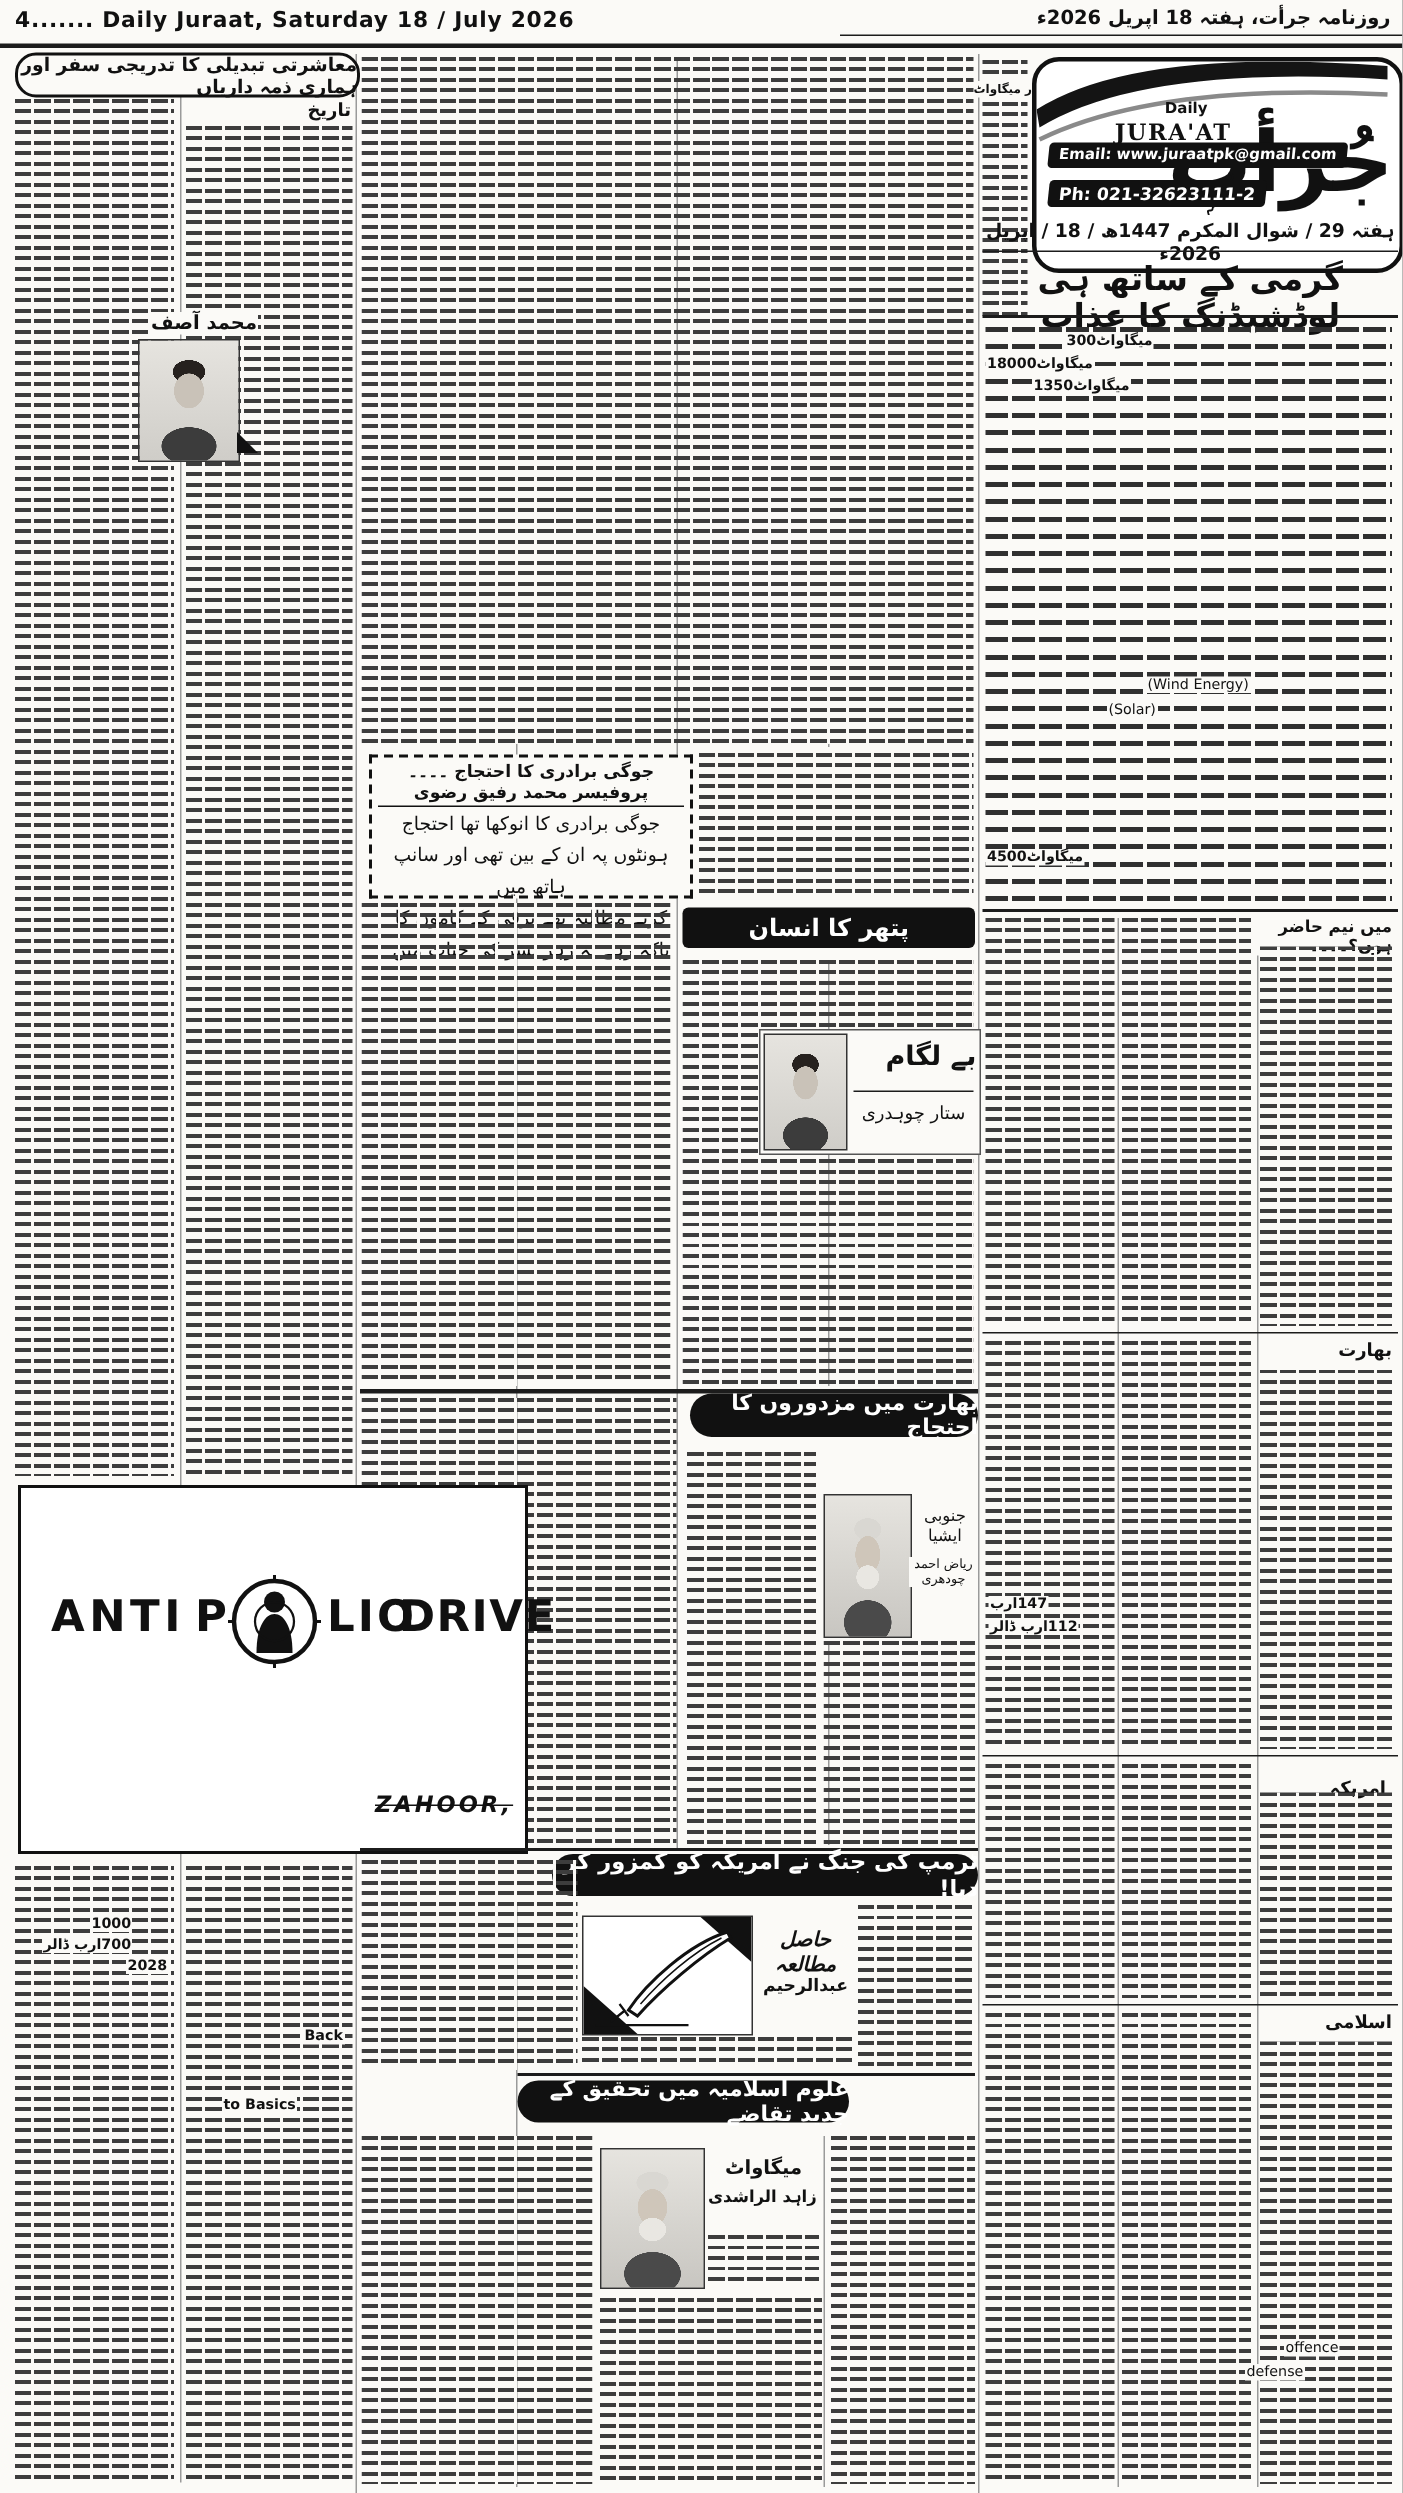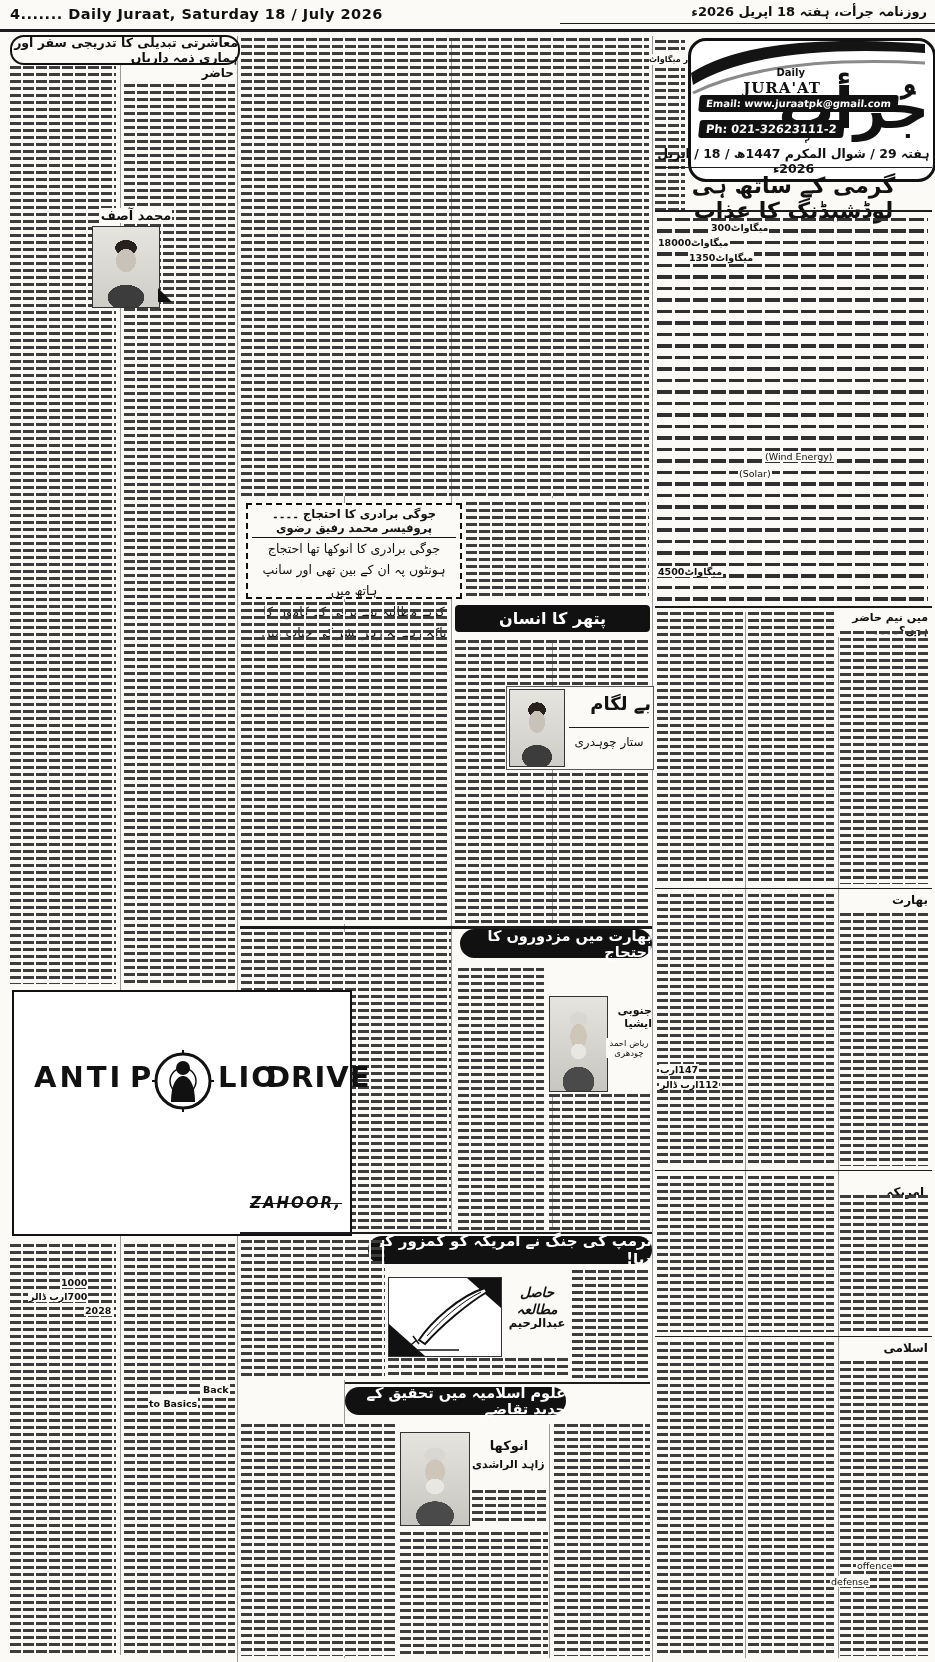--- a/index.html
+++ b/index.html
@@ -115,21 +115,21 @@
 
   <div class="abs hrule" style="left:655px;top:1336px;width:277px;height:1px;"></div>
   <div class="catch" style="left:840px;top:1341px;width:88px;">اسلامی</div>
   <div class="abs txt" style="left:840px;top:1361px;width:88px;height:295px;"></div>
   <div class="abs txt" style="left:748px;top:1342px;width:86px;height:314px;"></div>
   <div class="abs txt" style="left:657px;top:1342px;width:86px;height:314px;"></div>
   <span class="frag" style="left:856px;top:1560px;">offence</span>
   <span class="frag" style="left:830px;top:1576px;">defense</span>
 
   <div class="abs hl-outline rtl" style="left:10px;top:35px;width:226px;height:26px;font-size:12.5px;">معاشرتی تبدیلی کا تدریجی سفر اور ہماری ذمہ داریاں</div>
-  <div class="catch" style="left:196px;top:66px;width:38px;font-size:12px;">حاضر</div>
+  <div class="catch" style="left:196px;top:66px;width:38px;font-size:12px;">تاریخ</div>
   <div class="abs txt" style="left:10px;top:66px;width:106px;height:918px;"></div>
   <div class="abs txt" style="left:124px;top:84px;width:111px;height:900px;"></div>
 
   <div class="abs rtl" style="left:100px;top:208px;width:72px;font-size:13px;font-weight:bold;text-align:center;background:#fbfaf7;">محمد آصف</div>
   <div class="abs portrait" style="left:92px;top:226px;width:66px;height:80px;"></div>
   <div class="abs" style="left:158px;top:288px;width:0;height:0;border-left:14px solid #111;border-top:14px solid rgba(0,0,0,0);"></div>
 
   <div class="abs txt" style="left:241px;top:38px;width:408px;height:458px;"></div>
 
   <div class="abs rtl" style="left:246px;top:503px;width:216px;height:96px;border:2px dashed #111;background:#fbfaf7;box-sizing:border-box;padding:2px 4px;">
@@ -149,21 +149,21 @@
     <div class="abs rtl" style="left:60px;top:6px;width:84px;font-size:18px;font-weight:bold;text-align:right;">بے لگام</div>
     <div class="abs hrule" style="left:62px;top:40px;width:80px;height:1px;"></div>
     <div class="abs rtl" style="left:60px;top:48px;width:84px;font-size:12px;text-align:center;">ستار چوہدری</div>
   </div>
 
   <div class="abs hrule" style="left:240px;top:926px;width:412px;height:3px;"></div>
   <div class="abs hl-black rtl" style="left:460px;top:929px;width:192px;height:29px;font-size:14.5px;">بھارت میں مزدوروں کا احتجاج</div>
   <div class="abs txt" style="left:241px;top:932px;width:210px;height:298px;"></div>
   <div class="abs txt" style="left:458px;top:968px;width:86px;height:262px;"></div>
   <div class="abs portrait beard" style="left:549px;top:996px;width:57px;height:94px;"></div>
-  <div class="abs rtl" style="left:608px;top:1004px;width:44px;font-size:11px;font-weight:bold;text-align:right;background:#fbfaf7;">جنوبی ایشیا</div>
+  <div class="abs rtl" style="left:608px;top:1004px;width:44px;font-size:11px;font-weight:normal;text-align:center;background:#fbfaf7;">جنوبی ایشیا</div>
   <div class="abs rtl" style="left:606px;top:1038px;width:46px;font-size:8.5px;text-align:center;background:#fbfaf7;">ریاض احمد چودھری</div>
   <div class="abs txt" style="left:549px;top:1094px;width:101px;height:136px;"></div>
 
   <div class="abs" style="left:12px;top:990px;width:336px;height:242px;background:#fff;border:2px solid #111;">
     <span style="position:absolute;left:20px;top:68px;font-size:29px;font-weight:bold;letter-spacing:3px;">ANTI</span>
     <span style="position:absolute;left:116px;top:68px;font-size:29px;font-weight:bold;">P</span>
     <svg width="62" height="62" style="position:absolute;left:138px;top:58px;">
       <line x1="31" y1="0" x2="31" y2="62" stroke="#111" stroke-width="2"></line>
       <line x1="0" y1="31" x2="62" y2="31" stroke="#111" stroke-width="2"></line>
       <circle cx="31" cy="31" r="27" fill="#fff" stroke="#111" stroke-width="3"></circle>
@@ -174,21 +174,21 @@
     <span style="position:absolute;left:204px;top:68px;font-size:29px;font-weight:bold;letter-spacing:2px;">LIO</span>
     <span style="position:absolute;left:252px;top:68px;font-size:29px;font-weight:bold;letter-spacing:1px;">DRIVE</span>
     <span style="position:absolute;left:236px;top:202px;font-size:15px;font-weight:bold;font-style:italic;letter-spacing:2px;text-decoration:line-through;">ZAHOOR,</span>
   </div>
 
   <div class="abs txt" style="left:10px;top:1244px;width:106px;height:410px;"></div>
   <div class="abs txt" style="left:124px;top:1244px;width:111px;height:410px;"></div>
   <span class="frag b" style="left:60px;top:1277px;">1000</span>
   <span class="frag b rtl" style="left:28px;top:1291px;">700ارب ڈالر</span>
   <span class="frag b" style="left:84px;top:1305px;">2028</span>
-  <span class="frag b" style="left:202px;top:1384px;">Back</span>
+  <span class="frag b" style="left:202px;top:1352px;">Back</span>
   <span class="frag b" style="left:148px;top:1398px;">to Basics</span>
 
   <div class="abs hrule" style="left:240px;top:1232px;width:412px;height:2px;"></div>
   <div class="abs hl-black rtl" style="left:368px;top:1236px;width:284px;height:28px;font-size:15px;">ٹرمپ کی جنگ نے امریکہ کو کمزور کر دیا!</div>
   <div class="abs txt" style="left:241px;top:1240px;width:144px;height:140px;"></div>
   <div class="abs txt" style="left:572px;top:1270px;width:78px;height:110px;"></div>
   <svg width="112" height="78" style="position:absolute;left:388px;top:1277px;background:#fff;border:1px solid #333;">
     <polygon points="112,0 112,30 78,0" fill="#111"></polygon>
     <polygon points="0,78 0,46 36,78" fill="#111"></polygon>
     <path d="M96,10 C70,18 42,44 30,62 L36,66 C52,48 78,26 98,14 Z" fill="#fff" stroke="#111" stroke-width="2"></path>
@@ -197,19 +197,19 @@
     <line x1="8" y1="72" x2="70" y2="72" stroke="#111" stroke-width="1.5"></line>
   </svg>
   <div class="abs rtl" style="left:504px;top:1284px;width:66px;font-size:13.5px;font-weight:bold;text-align:center;font-style:italic;font-family:Liberation Serif, serif;">حاصل مطالعہ</div>
   <div class="abs rtl" style="left:504px;top:1316px;width:66px;font-size:11.5px;font-weight:bold;text-align:center;">عبدالرحیم</div>
   <div class="abs txt" style="left:388px;top:1358px;width:180px;height:20px;"></div>
 
   <div class="abs hrule" style="left:345px;top:1382px;width:305px;height:2px;"></div>
   <div class="abs hl-black rtl" style="left:345px;top:1387px;width:221px;height:28px;font-size:14.5px;">علوم اسلامیہ میں تحقیق کے جدید تقاضے</div>
   <div class="abs txt" style="left:241px;top:1424px;width:154px;height:232px;"></div>
   <div class="abs portrait beard" style="left:400px;top:1432px;width:68px;height:92px;"></div>
-  <div class="abs rtl" style="left:472px;top:1438px;width:74px;font-size:13px;font-weight:bold;text-align:center;">انوکھا</div>
+  <div class="abs rtl" style="left:472px;top:1438px;width:74px;font-size:13px;font-weight:bold;text-align:center;">میگاواٹ</div>
   <div class="abs rtl" style="left:472px;top:1458px;width:74px;font-size:11px;font-weight:bold;text-align:left;">زاہد الراشدی</div>
   <div class="abs txt" style="left:472px;top:1490px;width:74px;height:34px;"></div>
   <div class="abs txt" style="left:400px;top:1532px;width:148px;height:124px;"></div>
   <div class="abs txt" style="left:554px;top:1424px;width:96px;height:232px;"></div>
 
 </div>
 
 </body></html>

